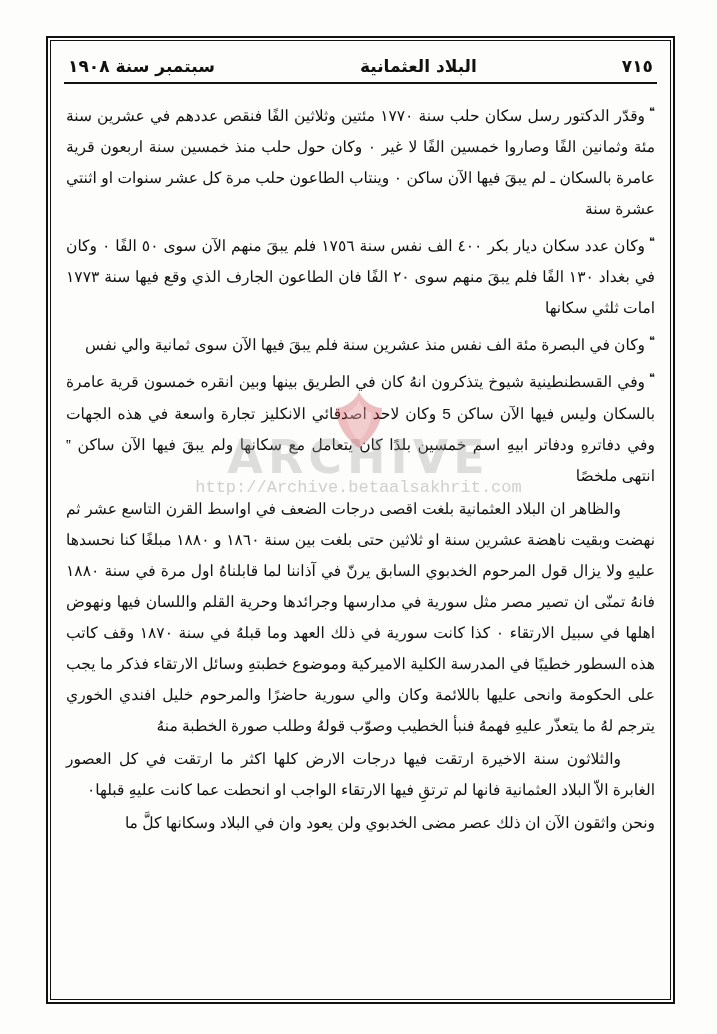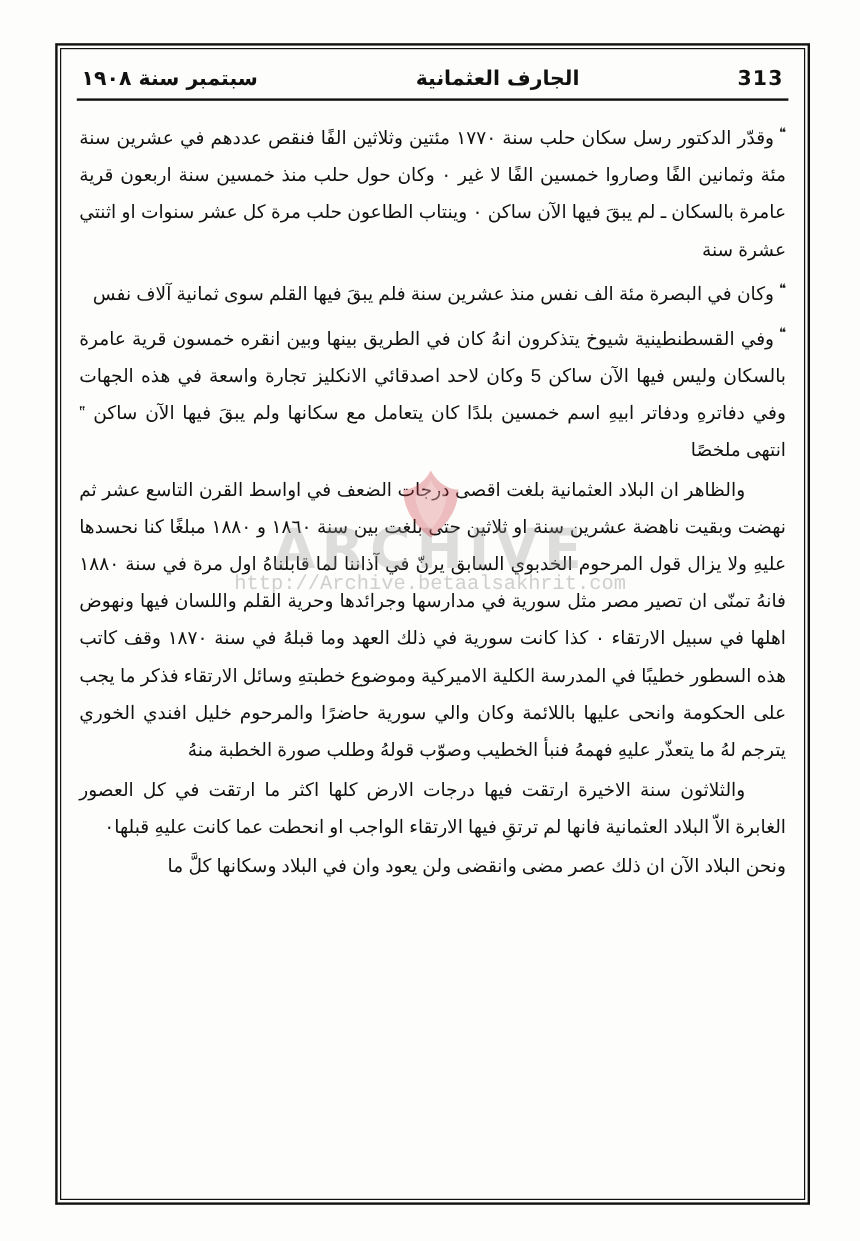--- a/index.html
+++ b/index.html
@@ -128,32 +128,33 @@
 
 <div class="page">
 
   <div class="frame-outer"></div>
   <div class="frame-inner"></div>
 
   <div class="content">
 
     <div class="header">
       <span class="hdr-issue">سبتمبر سنة ١٩٠٨</span>
-      <span class="hdr-title">الجارف العثمانية</span>
-      <span class="hdr-page">313</span>
+      <span class="hdr-title">البلاد العثمانية</span>
+      <span class="hdr-page">٧١٥</span>
     </div>
     <div class="header-rule"></div>
 
     <div class="body-text">
       <p class="para bullet">وقدّر الدكتور رسل سكان حلب سنة ١٧٧٠ مئتين وثلاثين الفًا فنقص عددهم في عشرين سنة مئة وثمانين الفًا وصاروا خمسين الفًا لا غير ٠ وكان حول حلب منذ خمسين سنة اربعون قرية عامرة بالسكان ـ لم يبقَ فيها الآن ساكن ٠ وينتاب الطاعون حلب مرة كل عشر سنوات او اثنتي عشرة سنة</p>
-      <p class="para bullet">وكان في البصرة مئة الف نفس منذ عشرين سنة فلم يبقَ فيها القلم سوى ثمانية آلاف نفس</p>
+      <p class="para bullet">وكان عدد سكان ديار بكر ٤٠٠ الف نفس سنة ١٧٥٦ فلم يبقَ منهم الآن سوى ٥٠ الفًا ٠ وكان في بغداد ١٣٠ الفًا فلم يبقَ منهم سوى ٢٠ الفًا فان الطاعون الجارف الذي وقع فيها سنة ١٧٧٣ امات ثلثي سكانها</p>
+      <p class="para bullet">وكان في البصرة مئة الف نفس منذ عشرين سنة فلم يبقَ فيها الآن سوى ثمانية والي نفس</p>
       <p class="para bullet">وفي القسطنطينية شيوخ يتذكرون انهُ كان في الطريق بينها وبين انقره خمسون قرية عامرة بالسكان وليس فيها الآن ساكن 5 وكان لاحد اصدقائي الانكليز تجارة واسعة في هذه الجهات وفي دفاترهِ ودفاتر ابيهِ اسم خمسين بلدًا كان يتعامل مع سكانها ولم يبقَ فيها الآن ساكن ‟ انتهى ملخصًا</p>
       <p class="para indent">والظاهر ان البلاد العثمانية بلغت اقصى درجات الضعف في اواسط القرن التاسع عشر ثم نهضت وبقيت ناهضة عشرين سنة او ثلاثين حتى بلغت بين سنة ١٨٦٠ و ١٨٨٠ مبلغًا كنا نحسدها عليهِ ولا يزال قول المرحوم الخدبوي السابق يرنّ في آذاننا لما قابلناهُ اول مرة في سنة ١٨٨٠ فانهُ تمنّى ان تصير مصر مثل سورية في مدارسها وجرائدها وحرية القلم واللسان فيها ونهوض اهلها في سبيل الارتقاء ٠ كذا كانت سورية في ذلك العهد وما قبلهُ في سنة ١٨٧٠ وقف كاتب هذه السطور خطيبًا في المدرسة الكلية الاميركية وموضوع خطبتهِ وسائل الارتقاء فذكر ما يجب على الحكومة وانحى عليها باللائمة وكان والي سورية حاضرًا والمرحوم خليل افندي الخوري يترجم لهُ ما يتعذّر عليهِ فهمهُ فنبأ الخطيب وصوّب قولهُ وطلب صورة الخطبة منهُ</p>
       <p class="para indent">والثلاثون سنة الاخيرة ارتقت فيها درجات الارض كلها اكثر ما ارتقت في كل العصور الغابرة الاّ البلاد العثمانية فانها لم ترتقِ فيها الارتقاء الواجب او انحطت عما كانت عليهِ قبلها٠</p>
-      <p class="para tight">ونحن البلاد الآن ان ذلك عصر مضى وانقضى ولن يعود وان في البلاد وسكانها كلَّ ما</p>
+      <p class="para tight">ونحن واثقون الآن ان ذلك عصر مضى الخدبوي ولن يعود وان في البلاد وسكانها كلَّ ما</p>
     </div>
 
   </div>
 
   <div class="watermark">
     <svg class="wm-logo" viewBox="0 0 70 64">
       <path d="M35 4 C29 16, 18 20, 12 20 C12 38, 24 52, 35 60 C46 52, 58 38, 58 20 C52 20, 41 16, 35 4 Z" fill="rgba(200,40,50,0.30)"></path>
       <path d="M35 12 C32 20, 26 24, 22 25 C23 38, 29 47, 35 53 C41 47, 47 38, 48 25 C44 24, 38 20, 35 12 Z" fill="rgba(255,255,255,0.25)"></path>
     </svg>
     <div class="wm-mark">ARCHIVE</div>

